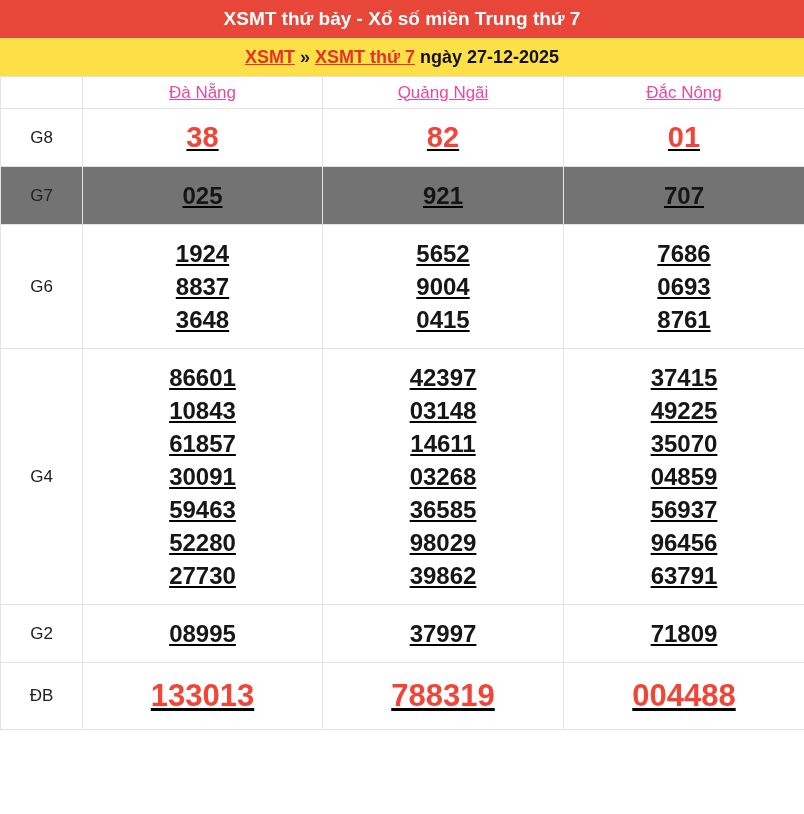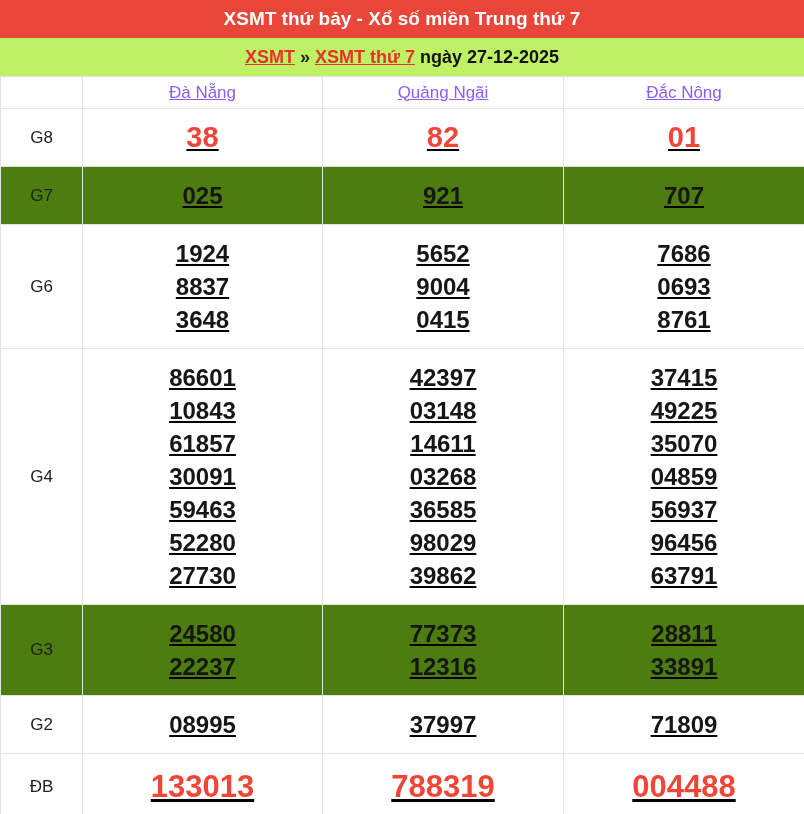--- a/index.html
+++ b/index.html
@@ -18,21 +18,21 @@
     color: #ffffff;
     font-size: 19px;
     font-weight: bold;
     text-align: center;
     line-height: 38px;
   }
   
   .breadcrumb-bar {
     width: 100%;
     height: 38px;
-    background: #bef264;
+    background: #fde047;
     text-align: center;
     line-height: 38px;
     font-size: 18px;
     font-weight: bold;
     color: #111111;
   }
   .breadcrumb-bar a.crumb-link {
     color: #e8302e;
     text-decoration: underline;
     font-weight: bold;
@@ -55,32 +55,32 @@
     border: 1px solid #e3e3e3;
     text-align: center;
     vertical-align: middle;
   }
   th.col-header {
     height: 32px;
     background: #ffffff;
     font-weight: normal;
   }
   th.col-header a.col-link {
-    color: #8b5cf6;
+    color: #ec4899;
     font-size: 17px;
     text-decoration: underline;
   }
   td.prize-label {
     font-size: 17px;
     color: #212121;
     font-weight: normal;
     background: transparent;
   }
   tr.prize-row { background: #ffffff; }
-  tr.prize-row.striped { background: #4d7c0f; }
+  tr.prize-row.striped { background: #737373; }
   td.prize-cell { padding: 12px 0; text-decoration: underline; }
   .num {
     font-size: 24px;
     font-weight: bold;
     color: #161616;
     line-height: 33px;
   }
   tr.row-g8 .num {
     color: #f24538;
     font-size: 29px;
@@ -179,35 +179,20 @@
         <td class="prize-cell">
           <div class="num">37415</div>
           <div class="num">49225</div>
           <div class="num">35070</div>
           <div class="num">04859</div>
           <div class="num">56937</div>
           <div class="num">96456</div>
           <div class="num">63791</div>
         </td>
       </tr>
-      <tr class="prize-row row-g3 striped">
-        <td class="prize-label">G3</td>
-        <td class="prize-cell">
-          <div class="num">24580</div>
-          <div class="num">22237</div>
-        </td>
-        <td class="prize-cell">
-          <div class="num">77373</div>
-          <div class="num">12316</div>
-        </td>
-        <td class="prize-cell">
-          <div class="num">28811</div>
-          <div class="num">33891</div>
-        </td>
-      </tr>
       <tr class="prize-row row-g2">
         <td class="prize-label">G2</td>
         <td class="prize-cell">
           <div class="num">08995</div>
         </td>
         <td class="prize-cell">
           <div class="num">37997</div>
         </td>
         <td class="prize-cell">
           <div class="num">71809</div>

